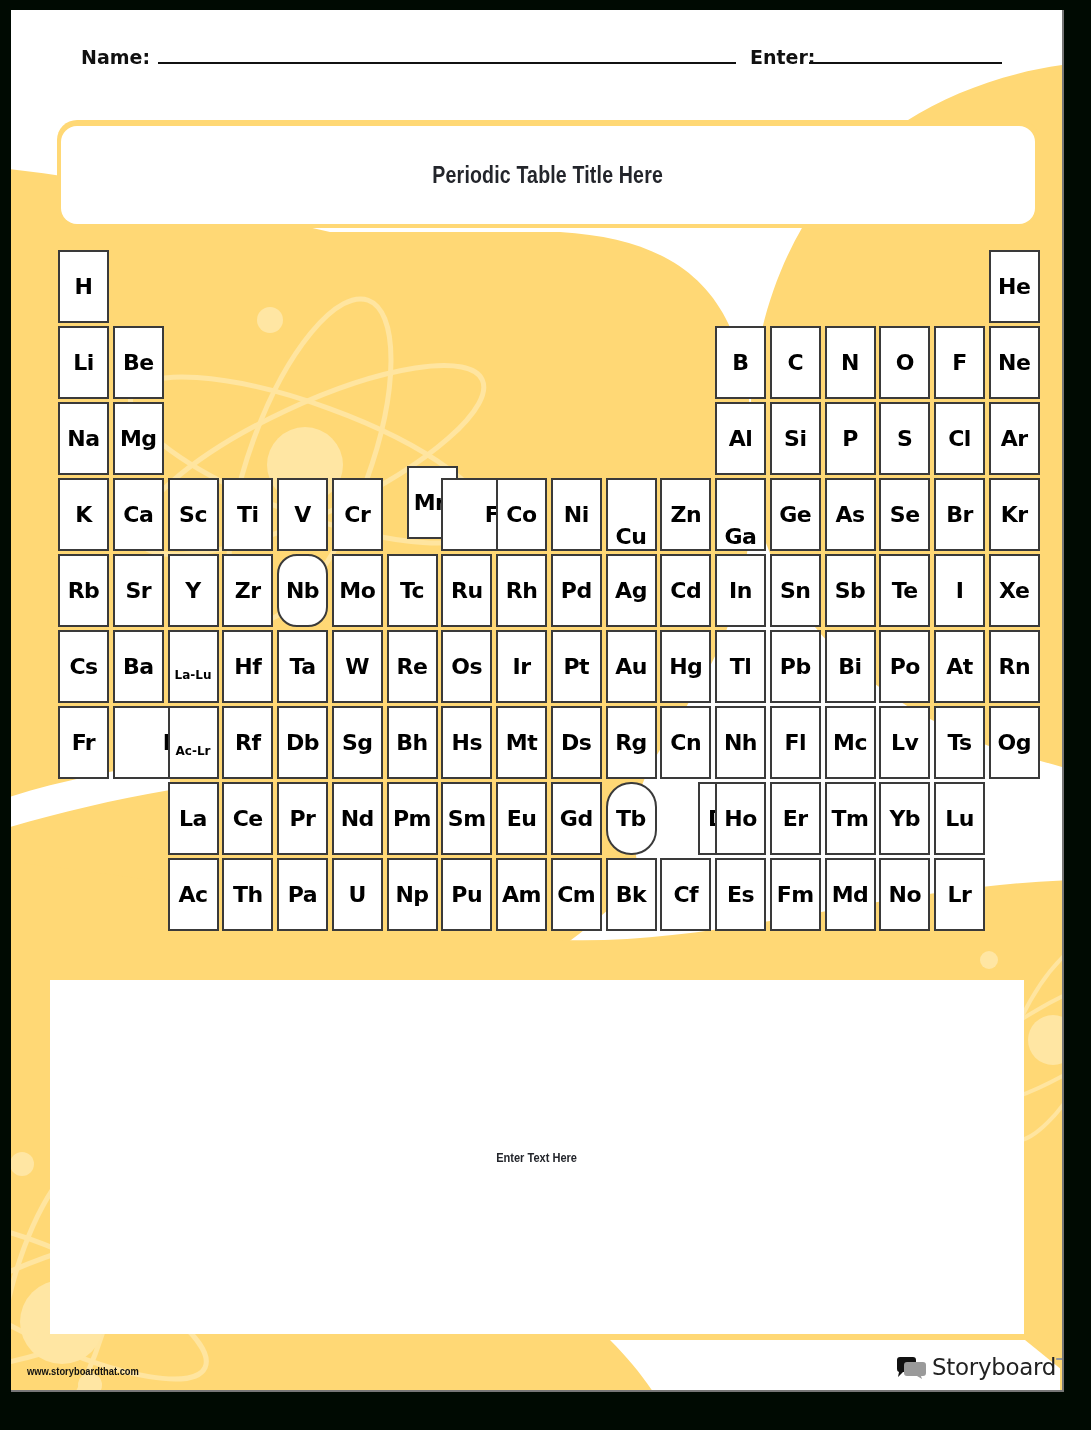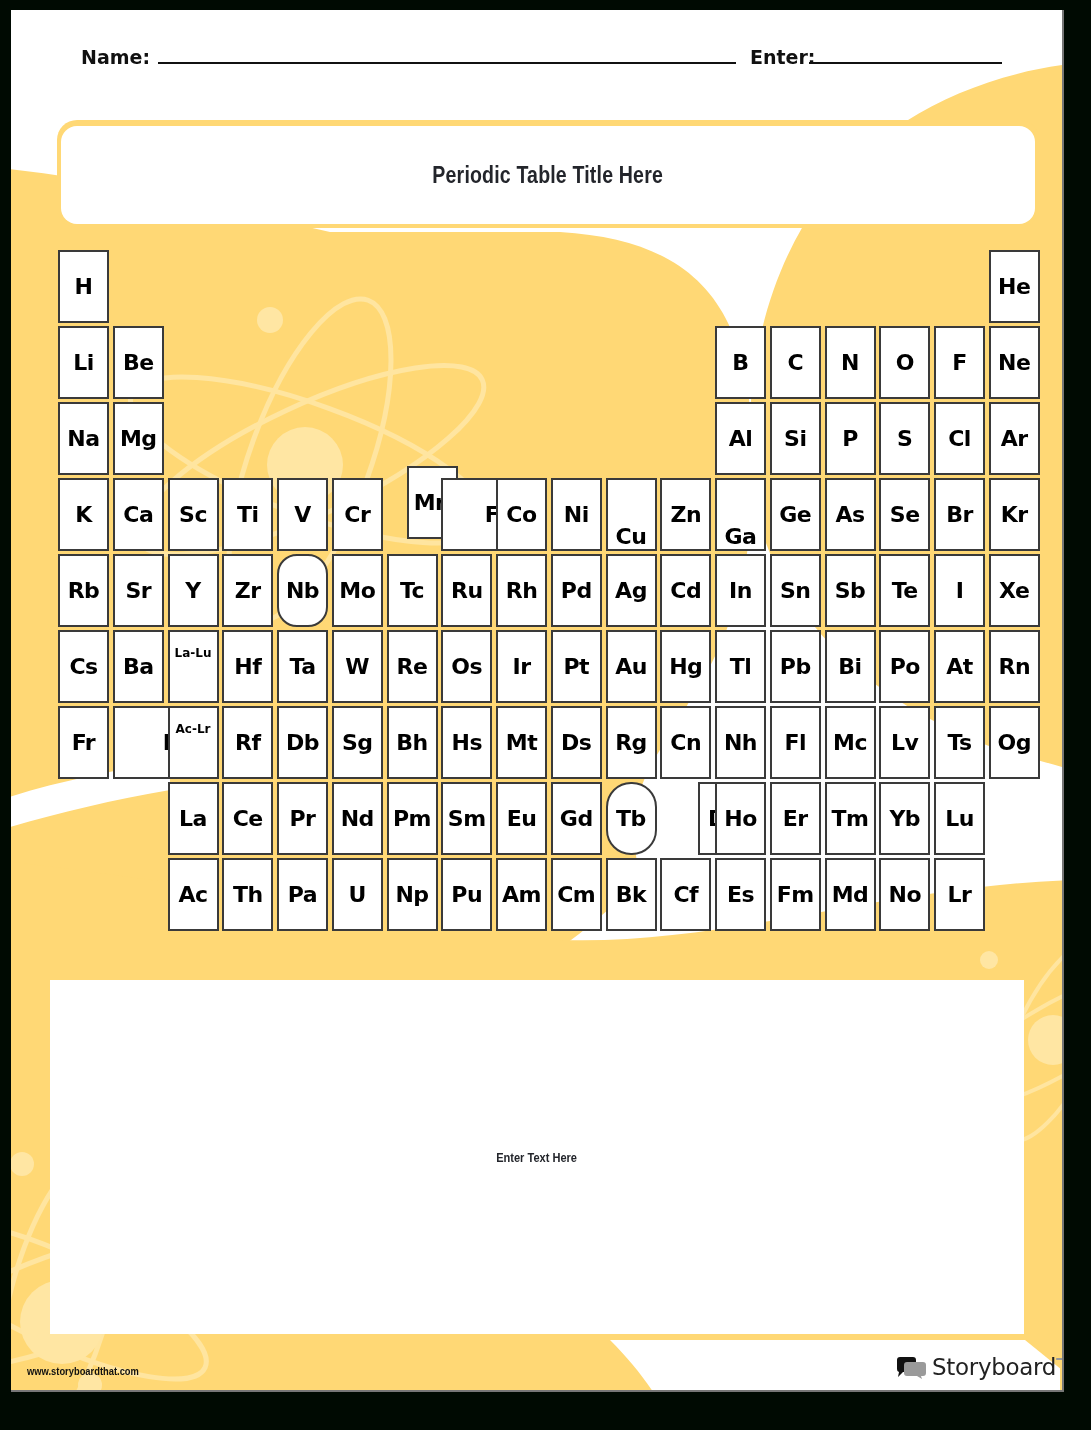--- a/index.html
+++ b/index.html
@@ -9,21 +9,21 @@
   .header-line { position:absolute; top:36px; font-family:"DejaVu Sans", sans-serif; font-weight:bold; font-size:19px; color:#111; }
   .name-label { left:70px; }
   .date-label { left:739px; }
   .uline { position:absolute; height:2px; background:#111; top:52px; }
   .title-box { position:absolute; left:46px; top:110px; width:982px; height:108px; background:#ffd875; border-radius:20px; }
   .title-inner { position:absolute; left:4px; top:6px; width:974px; height:98px; background:#fff; border-radius:16px; display:flex; align-items:center; justify-content:center; }
   .title-text { font-family:"Liberation Sans", sans-serif; font-weight:bold; font-size:23px; color:#23252b; transform:scaleX(0.85); letter-spacing:0.2px; }
   .grid { position:absolute; left:0; top:0; }
   .cell { position:absolute; width:47px; height:69px; background:#fff; border:2px solid #3a3a3a; display:flex; align-items:center; justify-content:center; font-family:"DejaVu Sans", sans-serif; font-weight:bold; font-size:22px; color:#000; box-sizing:content-box; letter-spacing:-0.5px; }
   .cell.small { font-size:12px; align-items:flex-start; padding-top:0; }
-  .cell.small span { margin-top:14px; letter-spacing:0; }
+  .cell.small span { margin-top:36px; letter-spacing:0; }
   .text-box { position:absolute; left:39px; top:970px; width:974px; height:354px; background:#fff; display:flex; align-items:center; justify-content:center; }
   .text-box-label { font-family:"Liberation Sans", sans-serif; font-weight:bold; font-size:13px; color:#23252b; transform:scaleX(0.85); }
   .footer-url { position:absolute; left:16px; top:1355px; font-family:"Liberation Sans", sans-serif; font-weight:bold; font-size:11px; color:#111; transform:scaleX(0.85); transform-origin:left; }
   .logo { position:absolute; left:884px; top:1344px; display:flex; align-items:center; gap:5px; }
   .logo-text { font-family:"DejaVu Sans", sans-serif; font-size:23px; color:#222; letter-spacing:-0.3px; }
   .logo-text .light { color:#999; }
 </style>
 </head>
 <body>
 

